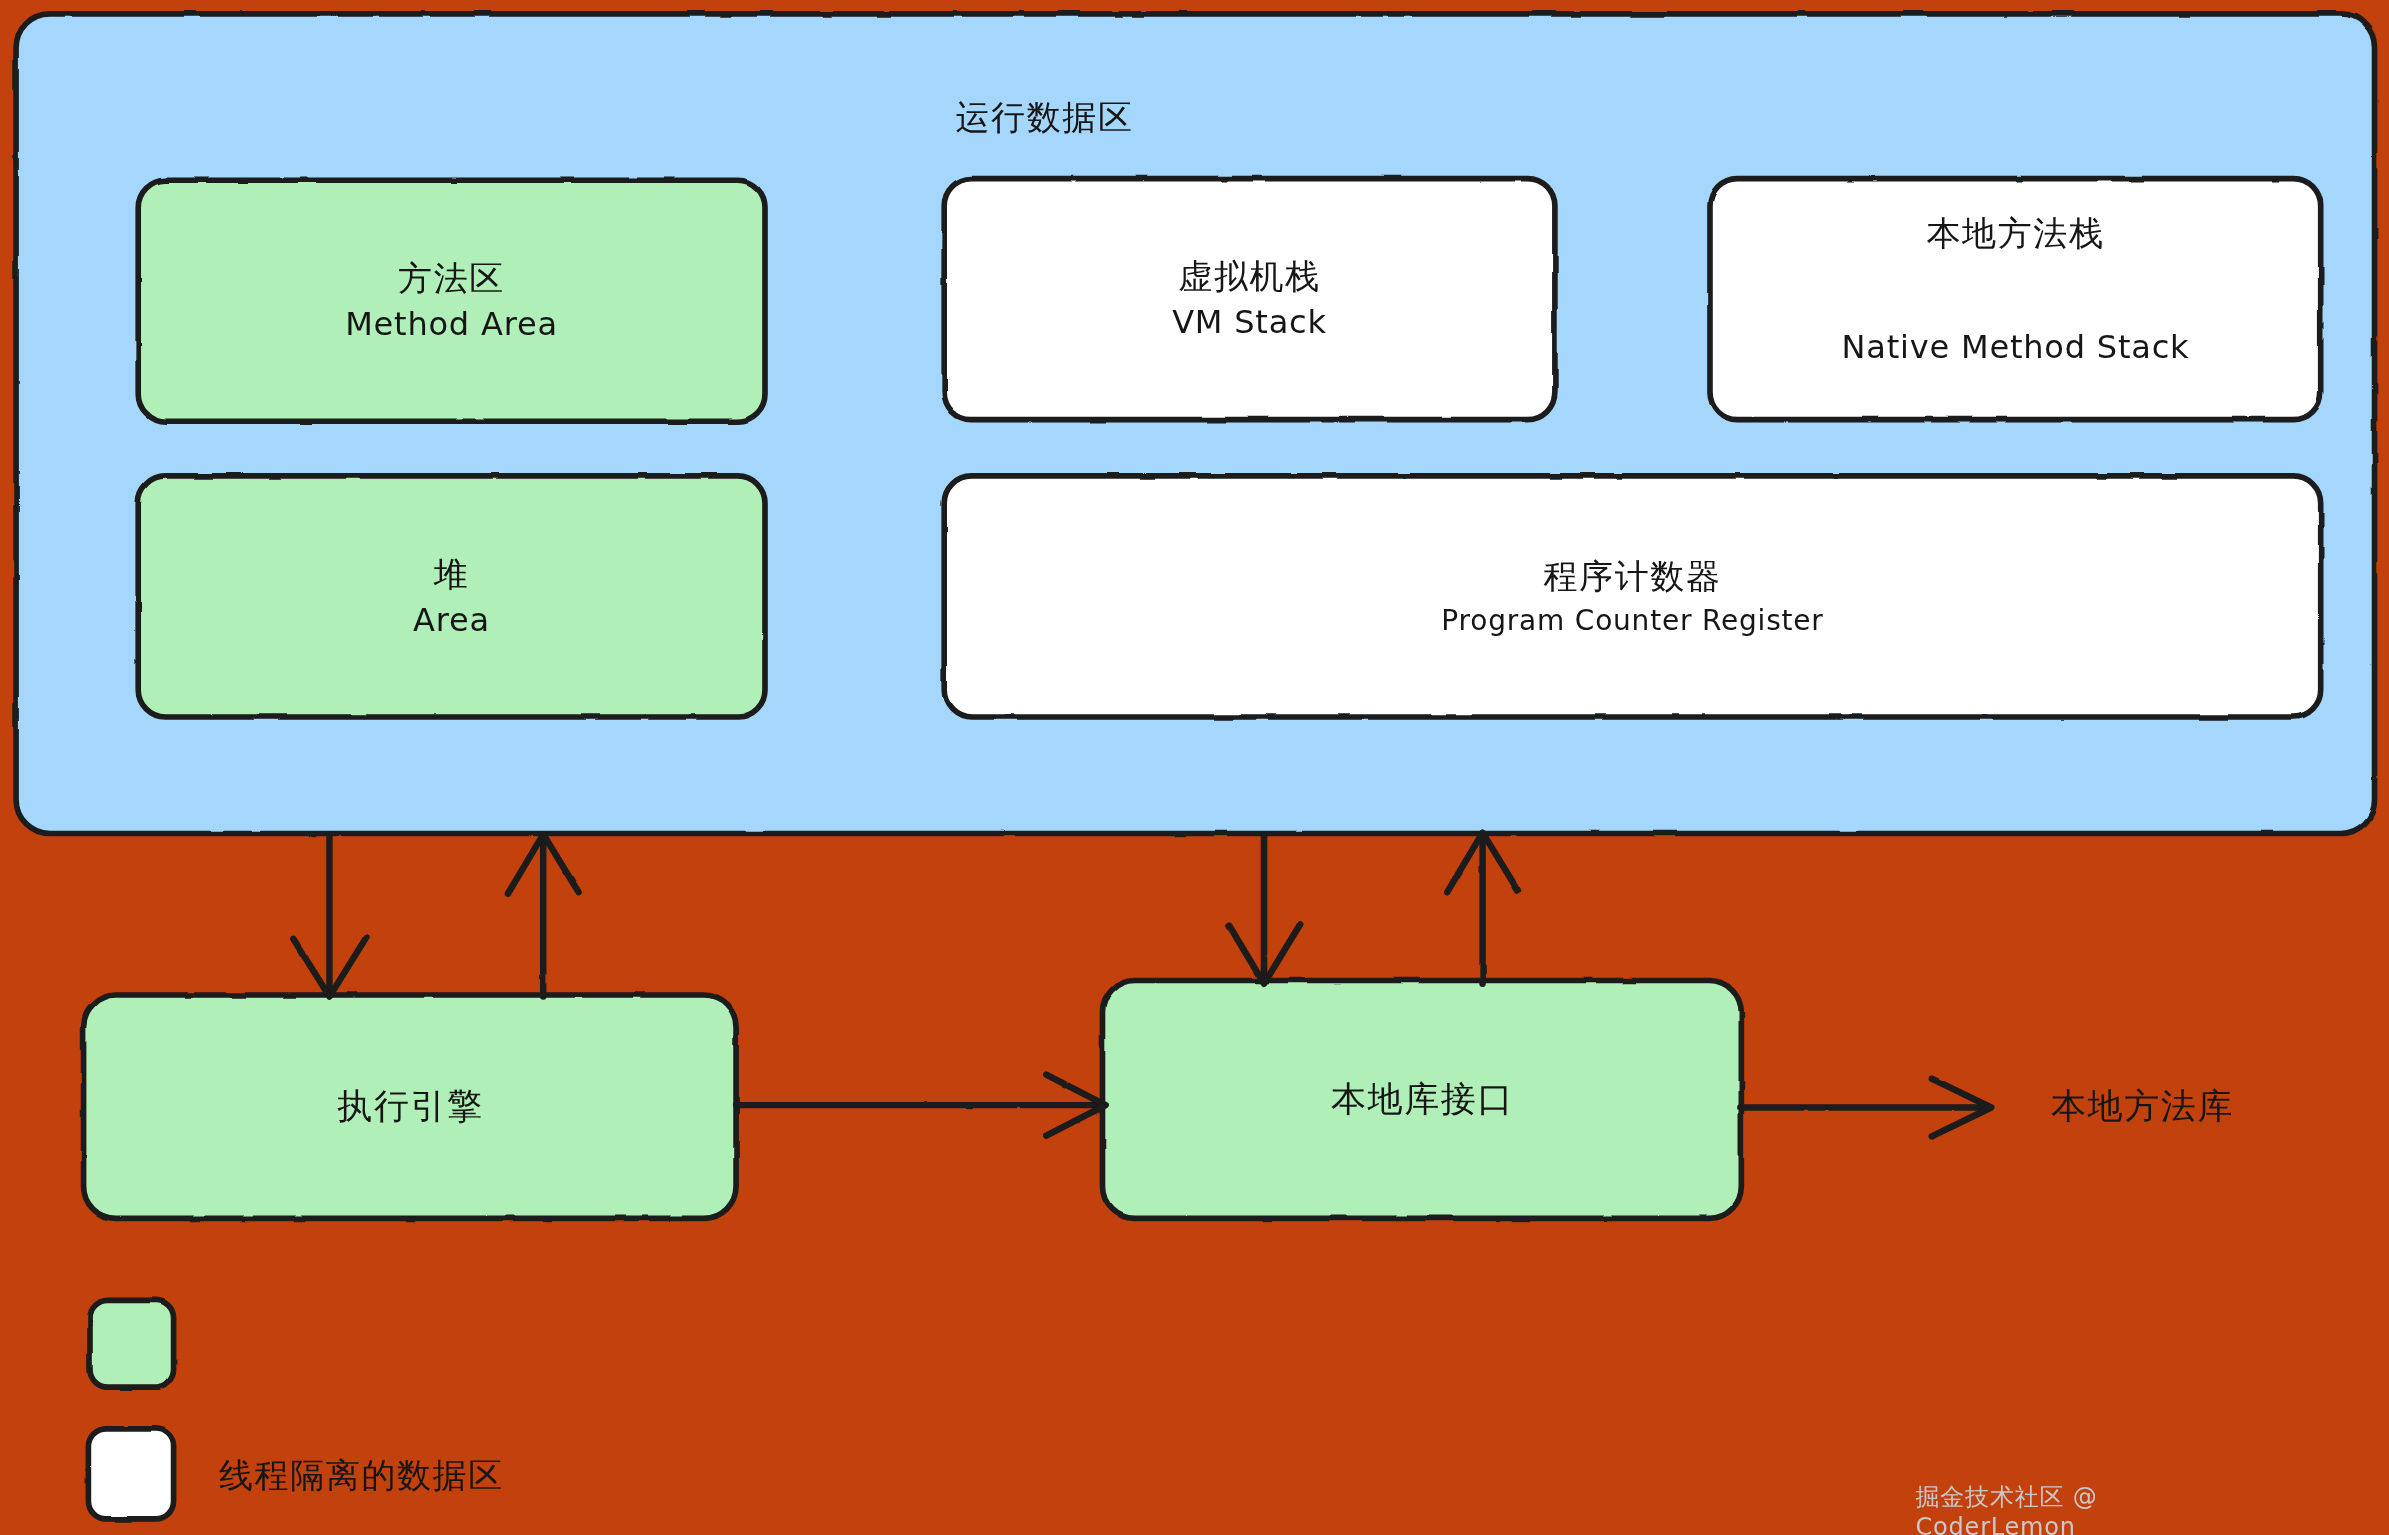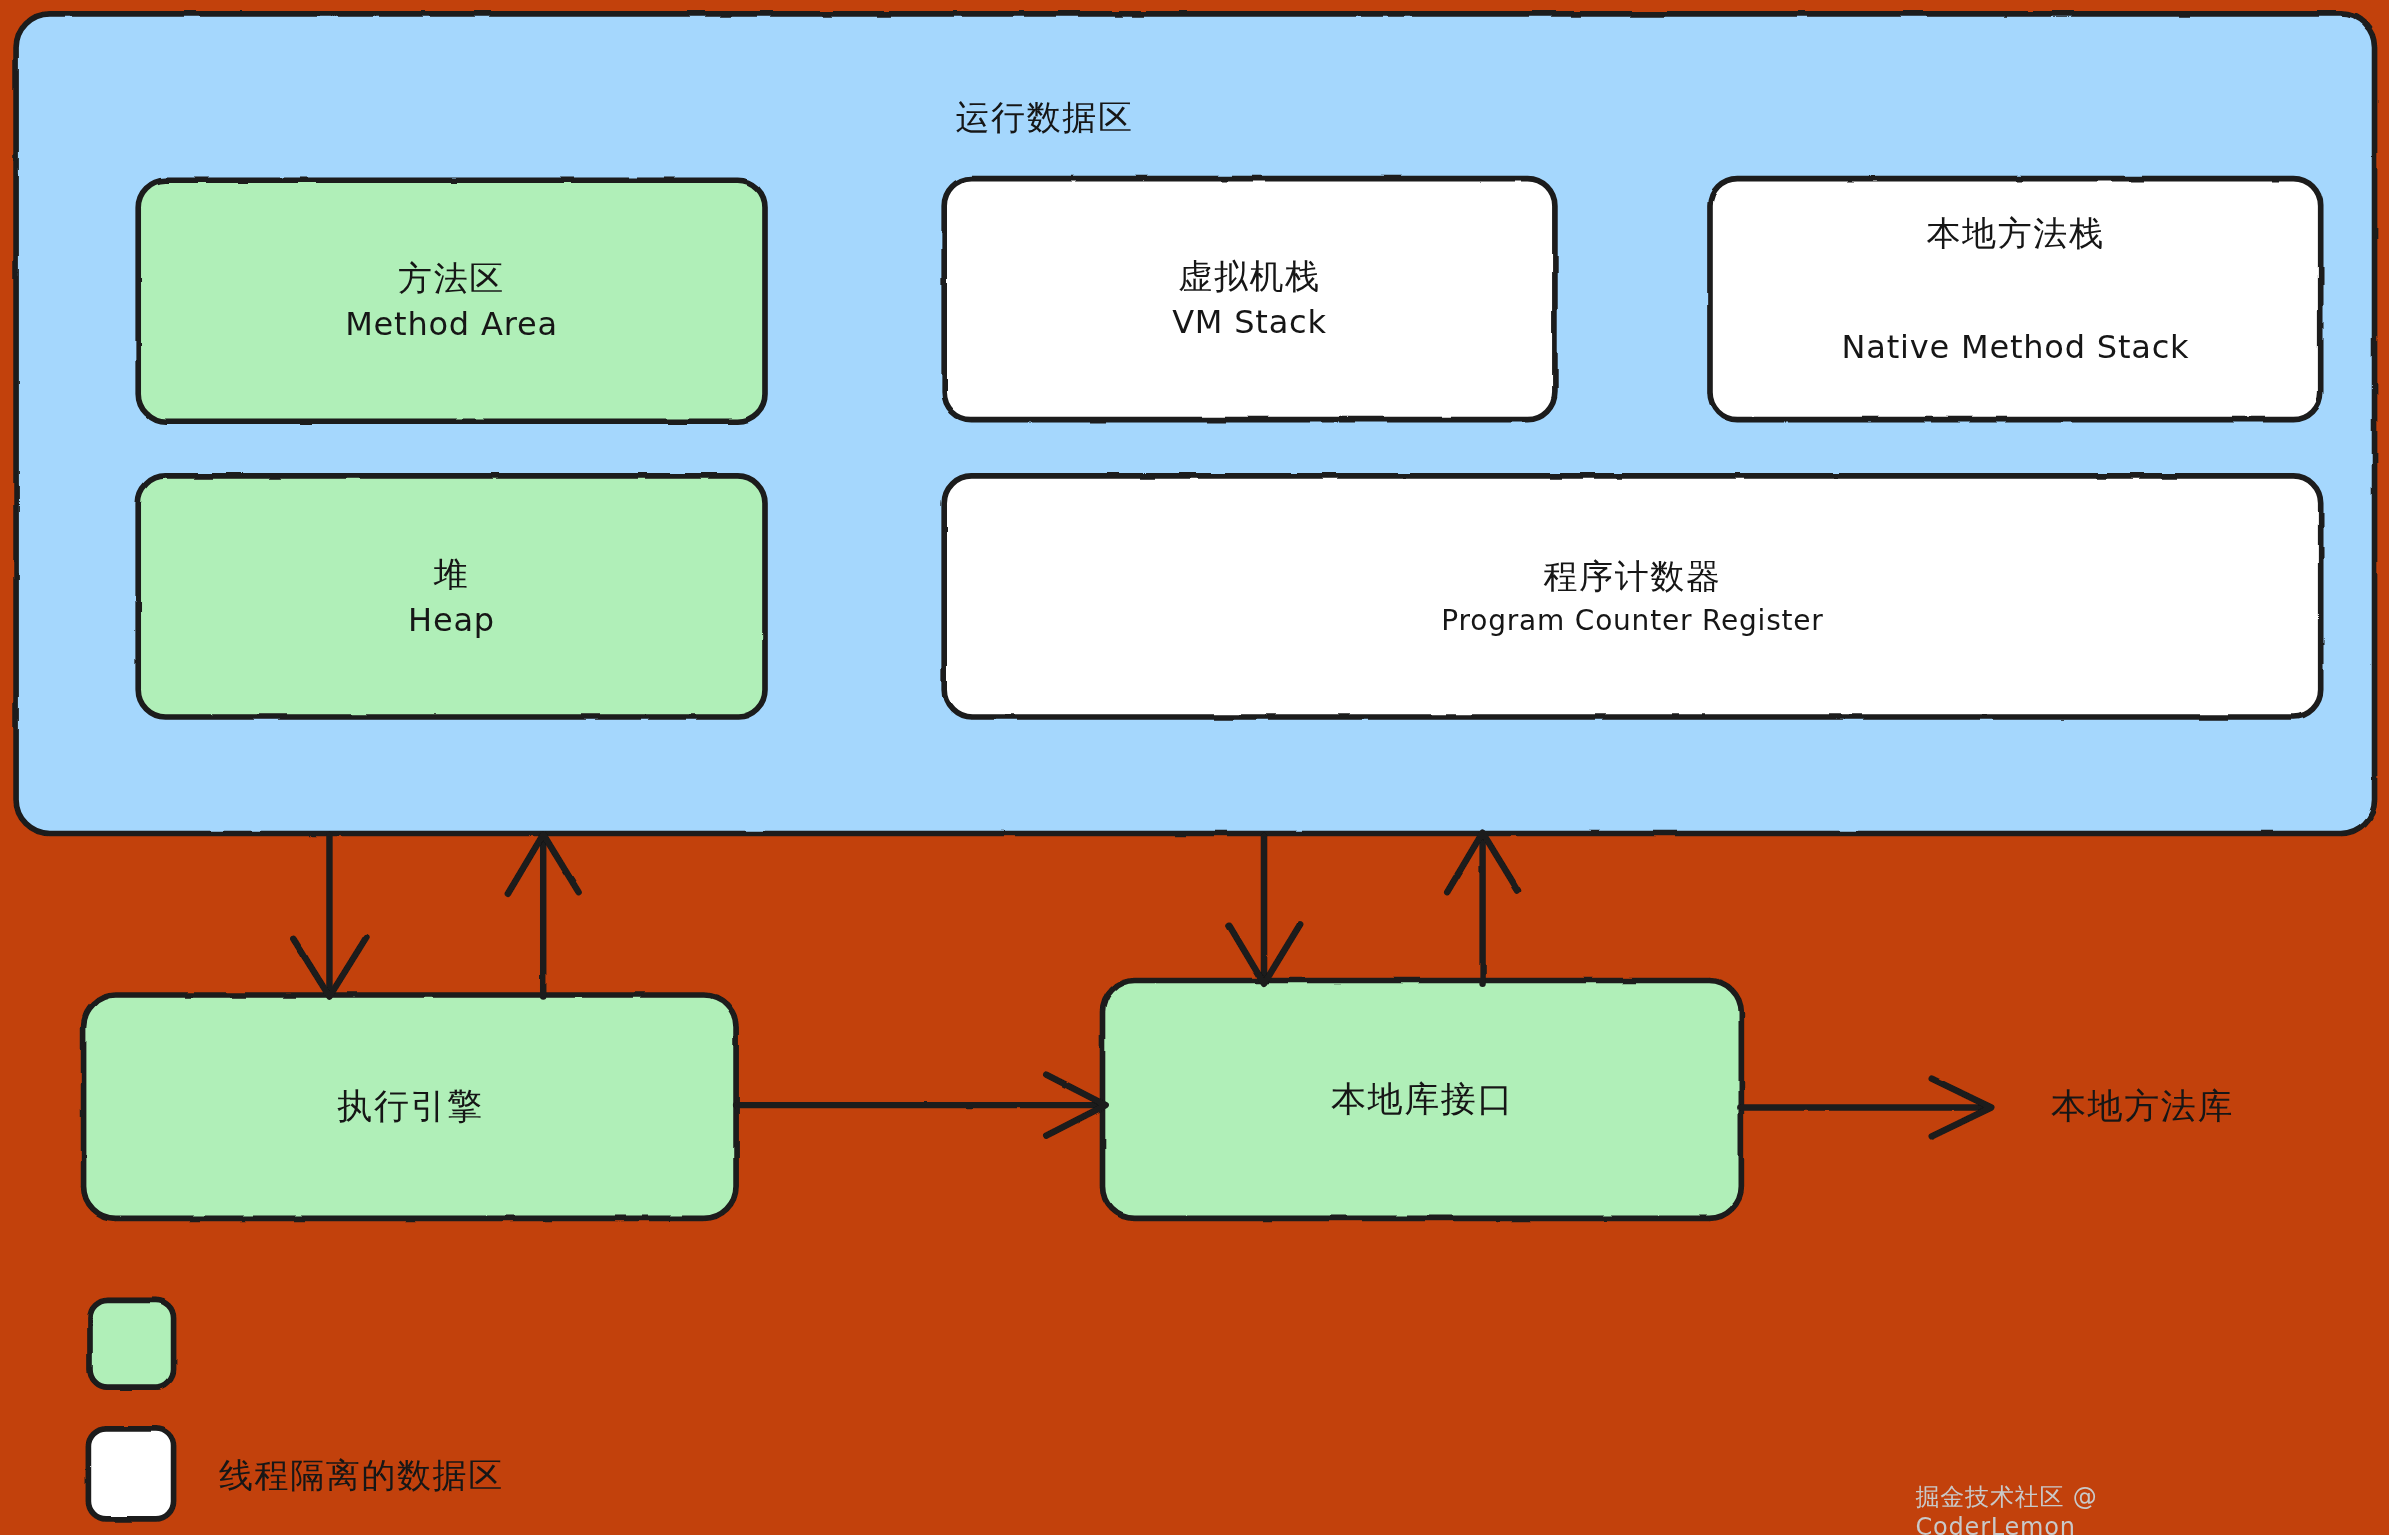--- a/index.html
+++ b/index.html
@@ -144,21 +144,21 @@
     <span class="en" style="font-size:32px;">VM Stack</span>
   </div>
 
   <div class="node-label" style="left:1710px; top:169px; width:611px; height:241px;gap:48px;">
     <span class="cn" style="font-size:34px;">本地方法栈</span>
     <span class="en" style="font-size:32px; max-width:450px;margin-top:20px;">Native Method Stack</span>
   </div>
 
   <div class="node-label" style="left:138px; top:476px; width:627px; height:241px;">
     <span class="cn" style="font-size:34px;">堆</span>
-    <span class="en" style="font-size:32px;">Heap</span>
+    <span class="en" style="font-size:32px;">Area</span>
   </div>
 
   <div class="node-label" style="left:944px; top:476px; width:1377px; height:241px;">
     <span class="cn" style="font-size:34px;">程序计数器</span>
     <span class="en" style="font-size:28px;">Program Counter Register</span>
   </div>
 
   <div class="node-label" style="left:84px; top:995px; width:653px; height:223px;">
     <span class="cn" style="font-size:35px;">执行引擎</span>
   </div>

